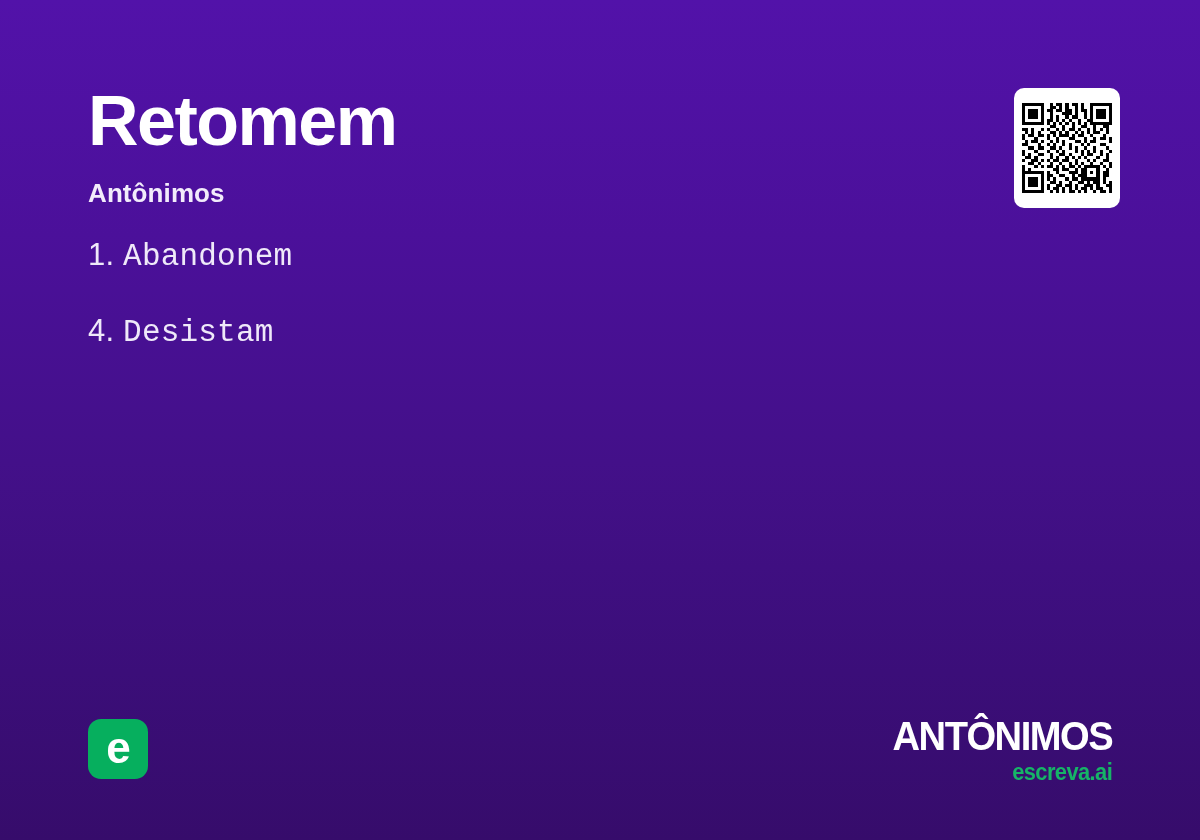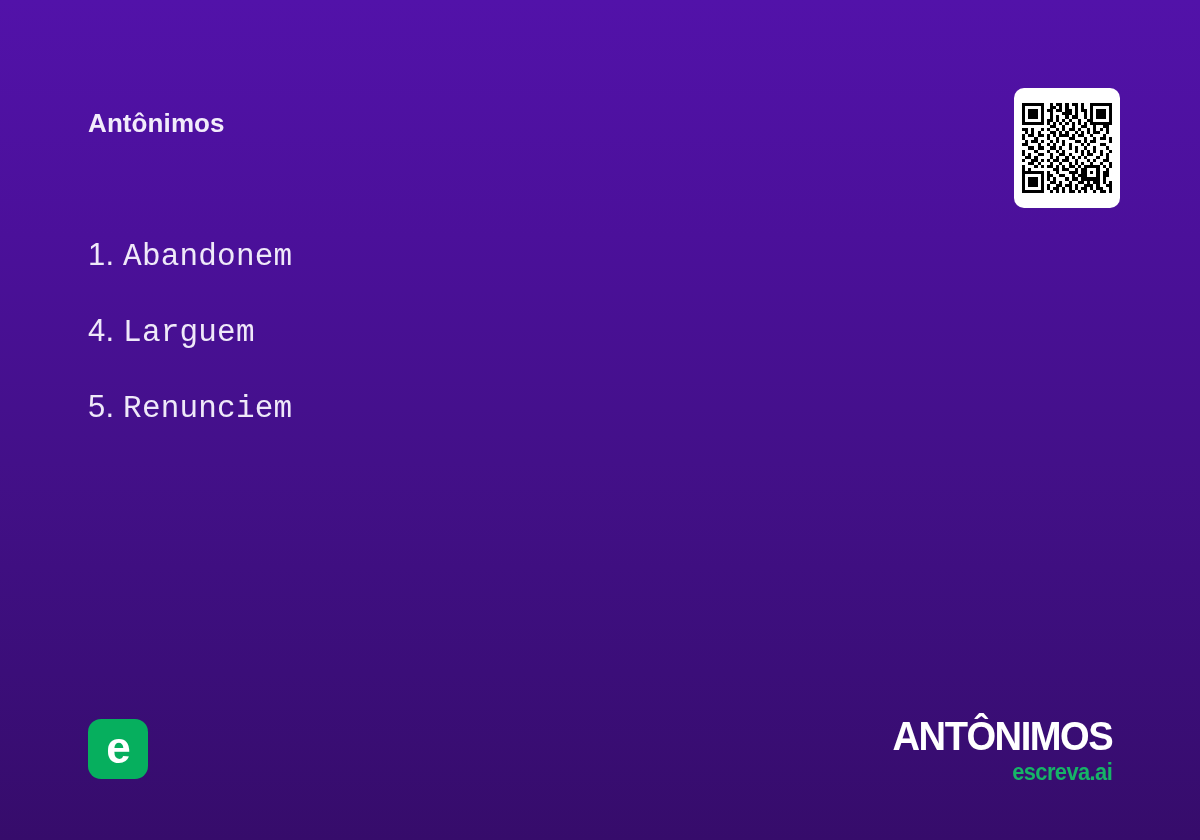--- a/index.html
+++ b/index.html
@@ -135,20 +135,21 @@
     transform:scaleX(0.95);
     transform-origin:right center;
   }
 </style>
 </head>
 <body>
 
 <div class="card">
 
   <div class="headline">
+    <div class="word-title">Retomem</div>
     <div class="word-subtitle">Antônimos</div>
   </div>
 
   <div class="qr-wrap">
     <svg viewBox="0 0 29 29" shape-rendering="crispEdges">
       <rect width="29" height="29" fill="#ffffff"></rect>
       <g fill="#000000">
 
         <rect x="0" y="0" width="7" height="1"></rect>
           <rect x="0" y="6" width="7" height="1"></rect>
@@ -372,22 +373,21 @@
           <rect x="18" y="28" width="1" height="1"></rect>
         <rect x="20" y="28" width="1" height="1"></rect>
           <rect x="23" y="28" width="1" height="1"></rect>
         <rect x="25" y="28" width="2" height="1"></rect>
       </g>
     </svg>
   </div>
 
   <ol class="list" id="antonym-list">
       <li class="list-item"><span class="li-index">1.</span> <span class="li-word">Abandonem</span></li>
-      <li class="list-item"><span class="li-index">4.</span> <span class="li-word">Larguem</span></li>
-      <li class="list-item"><span class="li-index">5.</span> <span class="li-word">Renunciem</span></li>
+      <li class="list-item"><span class="li-index">4.</span> <span class="li-word">Desistam</span></li>
     </ol>
 
   <div class="badge">
     <span class="badge-letter">e</span>
   </div>
 
   <div class="brand">
     <span class="brand-main">ANTÔNIMOS</span>
     <span class="brand-sub">escreva.ai</span>
   </div>

